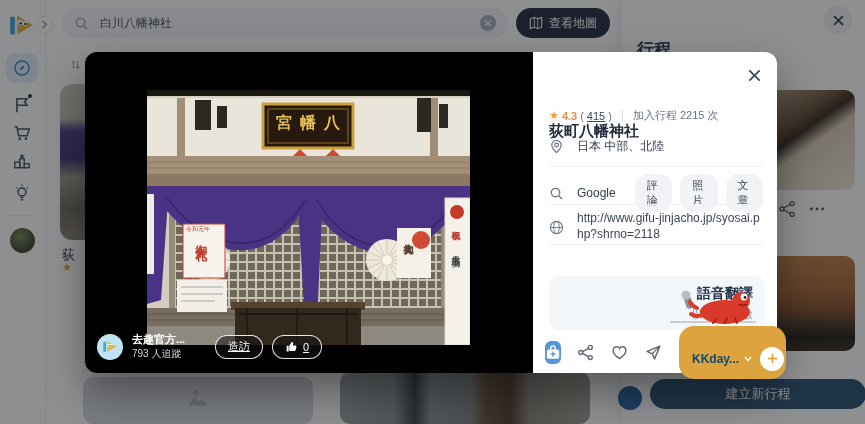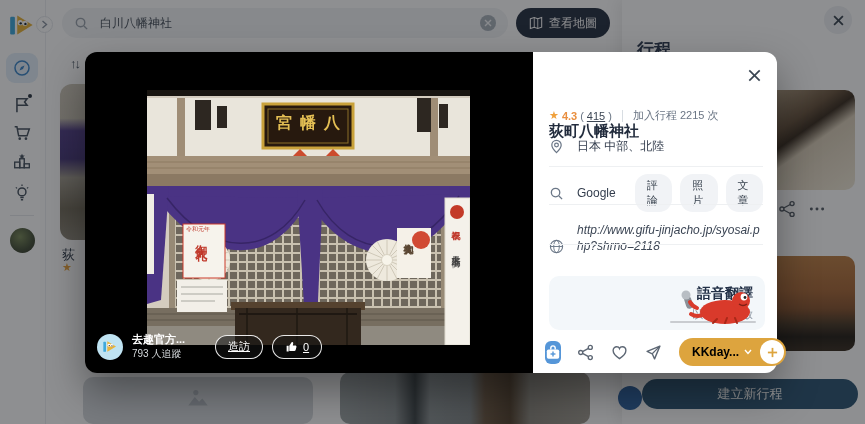--- a/index.html
+++ b/index.html
@@ -47,21 +47,21 @@
   .drawer-title{position:absolute;left:15px;top:38px;font-size:17px;font-weight:bold;color:#2e3c52;}
   .page-close{position:absolute;left:202px;top:6px;width:28px;height:28px;border-radius:50%;background:#eef0f3;
               display:flex;align-items:center;justify-content:center;color:#3a4552;}
   .scroll-thumb{position:absolute;left:227px;top:92px;width:4px;height:26px;border-radius:2px;background:#d3d7db;}
   .trip-img1{position:absolute;left:18px;top:90px;width:215px;height:100px;border-radius:10px;
      background:linear-gradient(145deg,#ddd3bf 0%,#cdbb9e 30%,#6b5640 55%,#3c2f22 62%,#d9cdb8 70%,#efe7d6 100%);}
   .trip-actions{position:absolute;left:156px;top:200px;display:flex;gap:12px;color:#555d66;}
   .trip-img2{position:absolute;left:18px;top:256px;width:215px;height:95px;border-radius:10px;
      background:linear-gradient(180deg,#bd8046 0%,#a96a3a 35%,#8a5631 55%,#4a3a28 72%,#262019 85%,#3a2f22 100%);}
   .blue-dot{position:absolute;left:618px;top:386px;width:24px;height:24px;border-radius:50%;background:#2f63a0;z-index:4;}
-  .create-btn{position:absolute;left:20px;top:379px;width:216px;height:30px;border-radius:15px;background:#2e5673;
+  .create-btn{position:absolute;left:28px;top:379px;width:216px;height:30px;border-radius:15px;background:#2e5673;
               color:#fff;font-size:13px;display:flex;align-items:center;justify-content:center;}
 
   
   .dim{position:absolute;inset:0;background:rgba(15,18,22,.47);z-index:40;}
 
   
   .modal{position:absolute;left:85px;top:52px;width:692px;height:321px;z-index:50;display:flex;
          border-radius:12px;box-shadow:0 18px 40px rgba(0,0,0,.38);}
   .photo-pane{width:448px;background:#000;border-radius:12px 0 0 12px;position:relative;flex:0 0 auto;}
   .detail-pane{flex:1;background:#fff;border-radius:0 12px 12px 0;position:relative;}
@@ -100,22 +100,22 @@
   .url-text{word-break:break-all;line-height:1.3;color:#3b4554;}
   .tts-card{position:absolute;left:16px;top:224px;right:12px;height:54px;border-radius:10px;background:#f3f7fa;
             padding:9px 12px;box-sizing:border-box;text-align:right;}
   .tts-title{font-size:14px;font-weight:bold;color:#223046;}
   .tts-sub{font-size:11px;color:#8b95a1;margin-top:4px;}
   .tts-link{color:#4c8fe0;text-decoration:underline;}
   .crab{position:absolute;right:6px;top:8px;}
   .action-bar{position:absolute;left:12px;right:10px;top:286px;height:28px;display:flex;align-items:center;}
   .add-btn{width:26px;height:23px;border-radius:6px;background:#5596d8;display:flex;align-items:center;justify-content:center;margin-right:16px;}
   .act-ic{color:#5d6774;margin-right:17px;}
-  .kkday{margin-left:auto;display:flex;align-items:center;background:#dda43e;border-radius:15px;height:28px;
-         padding:0 2px 0 13px;color:#000000;font-weight:bold;font-size:12px;gap:5px;}
+  .kkday{margin-left:auto;display:flex;align-items:center;background:#dda43e;border-radius:15px;height:40px;
+         padding:13px 2px 0 13px;color:#0c4a6e;font-weight:bold;font-size:12px;gap:5px;}
   .kk-plus{width:24px;height:24px;border-radius:50%;background:#fff;display:flex;align-items:center;justify-content:center;margin-left:3px;}
 </style>
 </head>
 <body>
 
 <div class="page">
 
   <aside class="sidebar">
     <div class="abs" style="left:7px;top:12px;">
       <svg width="30" height="26" viewBox="0 0 24 22">
@@ -429,21 +429,21 @@
         <span>Google</span>
         <span style="display:flex;gap:8px;margin-left:6px;">
           <span class="tab-pill">評論</span>
           <span class="tab-pill">照片</span>
           <span class="tab-pill">文章</span>
         </span>
       </div>
 
       <div class="hline" style="top:152px;"></div>
 
-      <div class="drow" style="top:171px;align-items:flex-end;font-style:italic;">
+      <div class="drow" style="top:159px;align-items:center;">
         <span class="ic" style="margin-top:1px;">
           <svg width="15" height="15" viewBox="0 0 16 16">
               <circle cx="8" cy="8" r="6.5" fill="none" stroke="currentColor" stroke-width="1.2"></circle>
               <ellipse cx="8" cy="8" rx="3" ry="6.5" fill="none" stroke="currentColor" stroke-width="1"></ellipse>
               <line x1="1.5" y1="8" x2="14.5" y2="8" stroke="currentColor" stroke-width="1"></line>
             </svg>
         </span>
         <span class="url-text">http://www.gifu-jinjacho.jp/syosai.php?shrno=2118</span>
       </div>
 

